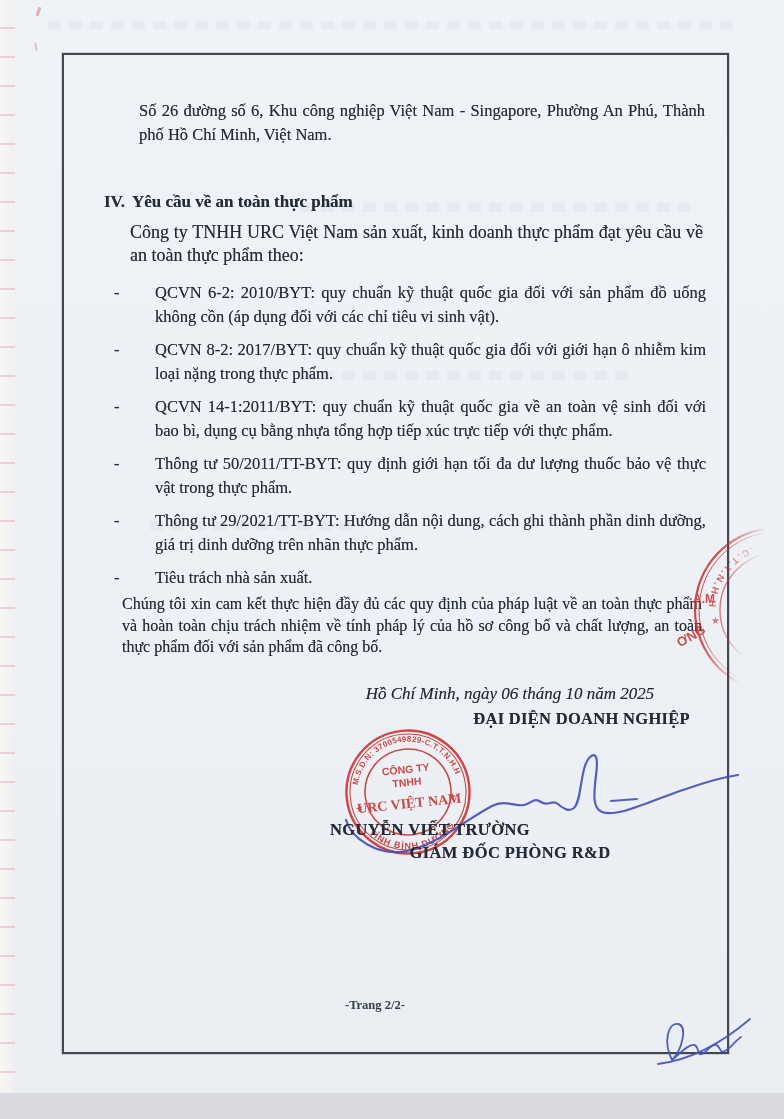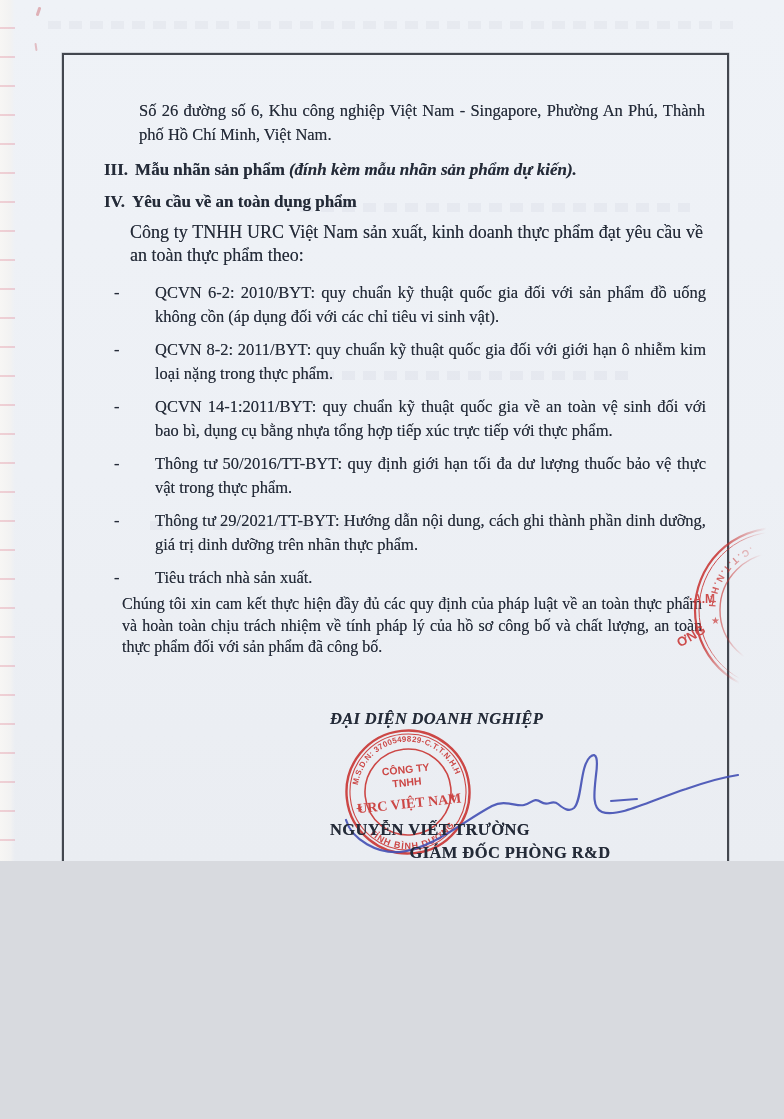--- a/index.html
+++ b/index.html
@@ -1,17 +1,17 @@
 <!DOCTYPE html>
 <html><head>
 <meta charset="utf-8">
 <style>
   html,body{margin:0;padding:0;background:#d8dadf;}
   .page{
-    position:relative; width:784px; height:861px; overflow:hidden;
+    position:relative; width:784px; height:1093px; overflow:hidden;
     background:linear-gradient(180deg,#eff2f7 0%,#edf0f5 55%,#eaedf2 100%);
     font-family:"Liberation Serif","DejaVu Serif",serif;
     color:#242b38;
   }
   .page .txt{ text-shadow:0 0 .35px rgba(30,35,50,.55); }
   
   .scan-edge{
     position:absolute; left:0; top:0; width:15px; height:100%;
     background:
       repeating-linear-gradient(180deg, rgba(222,120,140,0) 0 27px, rgba(222,120,140,.30) 27px 29px),
@@ -54,22 +54,22 @@
   .b-text{ flex:1; text-align:justify;margin-left:23px; }
   .commitment{
     position:absolute; left:122px; top:593px; width:580px; margin:0;
     font-size:16px; line-height:21.5px; text-align:justify;
   }
   .dateline{
     position:absolute; left:330px; top:684px; width:360px; text-align:center;
     font-style:italic; font-size:17px; white-space:nowrap;
   }
   .rep{
-    position:absolute; left:330px; top:709px; width:360px; text-align:left;
-    font-weight:bold; font-size:16.5px; letter-spacing:.3px; white-space:nowrap;font-style:italic;
+    position:absolute; left:330px; top:709px; width:360px; text-align:right;
+    font-weight:bold; font-size:16.5px; letter-spacing:.3px; white-space:nowrap;
   }
   .name{
     position:absolute; left:330px; top:820px; width:360px; 
     font-weight:bold; font-size:16.5px; letter-spacing:.4px; white-space:nowrap;
   }
   .role{
     position:absolute; left:330px; top:843px; width:360px; text-align:center;
     font-weight:bold; font-size:16.5px; letter-spacing:.4px; white-space:nowrap;
   }
   .footer{
@@ -106,59 +106,57 @@
   <div class="mark mark2"></div>
   <div class="ghost g0"></div>
   <div class="ghost g1"></div>
   <div class="ghost g2"></div>
   <div class="ghost g3"></div>
 
   <div class="border-box"></div>
 
   <p class="address txt">Số 26 đường số 6, Khu công nghiệp Việt Nam - Singapore, Phường An Phú, Thành phố Hồ Chí Minh, Việt Nam.</p>
 
-  <div class="sec sec3 txt">
-    <span class="num">III.</span><span>Mẫu nhãn sản phẩm</span><span class="sec-note">(đính kèm mẫu nhãn sản phẩm dự kiến).</span>
+
+  <div class="sec sec4 txt">
+    <span class="num">IV.</span><span>Yêu cầu về an toàn thực phẩm</span>
   </div>
 
-  <div class="sec sec4 txt">
-    <span class="num">IV.</span><span>Yêu cầu về an toàn dụng phẩm</span>
+  <p class="intro txt">Công ty TNHH URC Việt Nam sản xuất, kinh doanh thực phẩm đạt yêu cầu về an toàn thực phẩm theo:</p>
+
+  <div class="bullets">
+    <div class="b-item txt">
+      <span class="b-dash">-</span>
+      <span class="b-text">QCVN 6-2: 2010/BYT: quy chuẩn kỹ thuật quốc gia đối với sản phẩm đồ uống không cồn (áp dụng đối với các chỉ tiêu vi sinh vật).</span>
+    </div>
+    <div class="b-item txt">
+      <span class="b-dash">-</span>
+      <span class="b-text">QCVN 8-2: 2017/BYT: quy chuẩn kỹ thuật quốc gia đối với giới hạn ô nhiễm kim loại nặng trong thực phẩm.</span>
+    </div>
+    <div class="b-item txt">
+      <span class="b-dash">-</span>
+      <span class="b-text">QCVN 14-1:2011/BYT: quy chuẩn kỹ thuật quốc gia về an toàn vệ sinh đối với bao bì, dụng cụ bằng nhựa tổng hợp tiếp xúc trực tiếp với thực phẩm.</span>
+    </div>
+    <div class="b-item txt">
+      <span class="b-dash">-</span>
+      <span class="b-text">Thông tư 50/2011/TT-BYT: quy định giới hạn tối đa dư lượng thuốc bảo vệ thực vật trong thực phẩm.</span>
+    </div>
+    <div class="b-item txt">
+      <span class="b-dash">-</span>
+      <span class="b-text">Thông tư 29/2021/TT-BYT: Hướng dẫn nội dung, cách ghi thành phần dinh dưỡng, giá trị dinh dưỡng trên nhãn thực phẩm.</span>
+    </div>
+    <div class="b-item txt">
+      <span class="b-dash">-</span>
+      <span class="b-text">Tiêu trách nhà sản xuất.</span>
+    </div>
   </div>
 
-  <p class="intro txt">Công ty TNHH URC Việt Nam sản xuất, kinh doanh thực phẩm đạt yêu cầu về an toàn thực phẩm theo:</p>
-
-  <div class="bullets">
-    <div class="b-item txt">
-      <span class="b-dash">-</span>
-      <span class="b-text">QCVN 6-2: 2010/BYT: quy chuẩn kỹ thuật quốc gia đối với sản phẩm đồ uống không cồn (áp dụng đối với các chỉ tiêu vi sinh vật).</span>
-    </div>
-    <div class="b-item txt">
-      <span class="b-dash">-</span>
-      <span class="b-text">QCVN 8-2: 2011/BYT: quy chuẩn kỹ thuật quốc gia đối với giới hạn ô nhiễm kim loại nặng trong thực phẩm.</span>
-    </div>
-    <div class="b-item txt">
-      <span class="b-dash">-</span>
-      <span class="b-text">QCVN 14-1:2011/BYT: quy chuẩn kỹ thuật quốc gia về an toàn vệ sinh đối với bao bì, dụng cụ bằng nhựa tổng hợp tiếp xúc trực tiếp với thực phẩm.</span>
-    </div>
-    <div class="b-item txt">
-      <span class="b-dash">-</span>
-      <span class="b-text">Thông tư 50/2016/TT-BYT: quy định giới hạn tối đa dư lượng thuốc bảo vệ thực vật trong thực phẩm.</span>
-    </div>
-    <div class="b-item txt">
-      <span class="b-dash">-</span>
-      <span class="b-text">Thông tư 29/2021/TT-BYT: Hướng dẫn nội dung, cách ghi thành phần dinh dưỡng, giá trị dinh dưỡng trên nhãn thực phẩm.</span>
-    </div>
-    <div class="b-item txt">
-      <span class="b-dash">-</span>
-      <span class="b-text">Tiêu trách nhà sản xuất.</span>
-    </div>
-  </div>
-
   <p class="commitment txt">Chúng tôi xin cam kết thực hiện đầy đủ các quy định của pháp luật về an toàn thực phẩm và hoàn toàn chịu trách nhiệm về tính pháp lý của hồ sơ công bố và chất lượng, an toàn thực phẩm đối với sản phẩm đã công bố.</p>
 
+  <div class="dateline txt">Hồ Chí Minh, ngày 06 tháng 10 năm 2025</div>
   <div class="rep txt">ĐẠI DIỆN DOANH NGHIỆP</div>
 
   <svg class="stamp-svg" viewBox="0 0 132 132">
     <circle cx="66" cy="66" r="61.5" stroke-width="2.4"></circle>
     <circle cx="66" cy="66" r="58" stroke-width="1.1"></circle>
     <circle cx="66" cy="66" r="43" stroke-width="1.6"></circle>
     <defs>
       <path id="arcTop" d="M 21 89 A 50.5 50.5 0 1 1 111 89"></path>
       <path id="arcBot" d="M 16.6 94.5 A 57 57 0 0 0 115.4 94.5"></path>
     </defs>

